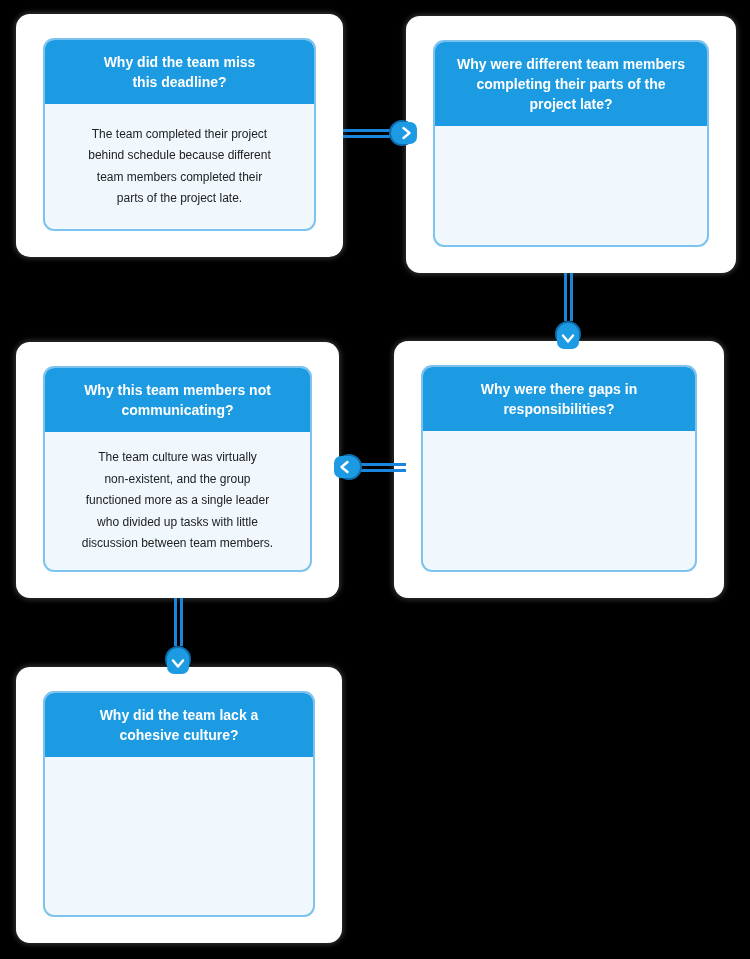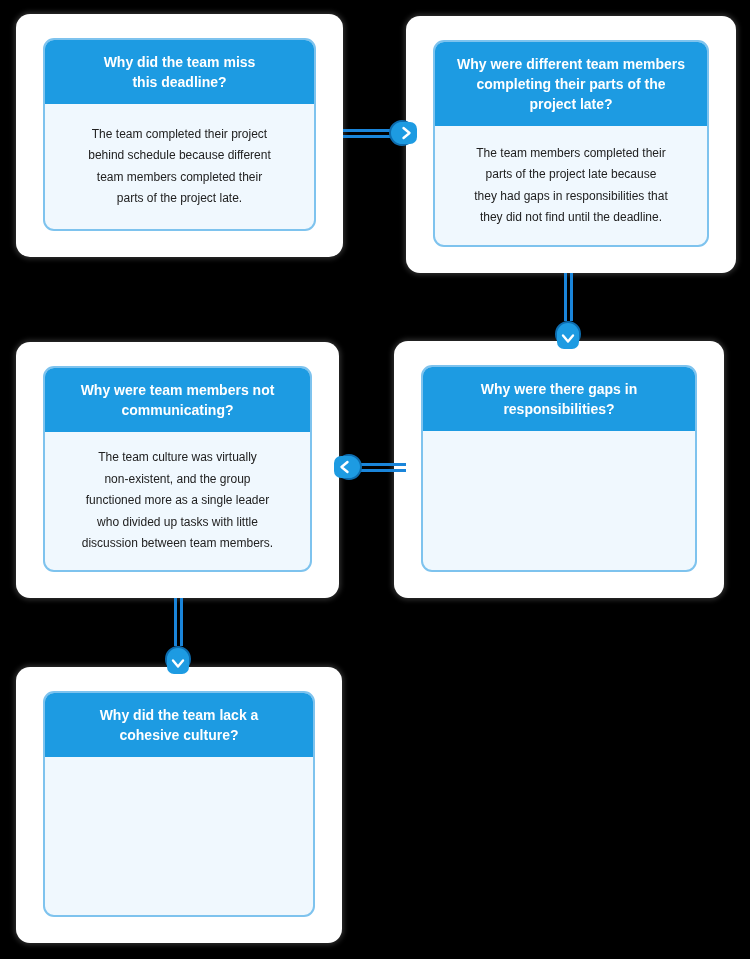--- a/index.html
+++ b/index.html
@@ -118,37 +118,33 @@
 team members completed their
 parts of the project late.</div>
     </div>
   </div>
 
   <div class="why-card pos-c2">
     <div class="inner-card">
       <div class="q-header">Why were different team members
 completing their parts of the
 project late?</div>
-      <div class="q-body">The team members completed their
-parts of the project late because
-they had gaps in responsibilities that
-they did not find until the deadline.</div>
     </div>
   </div>
 
   <div class="why-card pos-c3">
     <div class="inner-card">
       <div class="q-header">Why were there gaps in
 responsibilities?</div>
     </div>
   </div>
 
   <div class="why-card pos-c4">
     <div class="inner-card">
-      <div class="q-header">Why were team members not
+      <div class="q-header">Why this team members not
 communicating?</div>
       <div class="q-body">The team culture was virtually
 non-existent, and the group
 functioned more as a single leader
 who divided up tasks with little
 discussion between team members.</div>
     </div>
   </div>
 
   <div class="why-card pos-c5">

